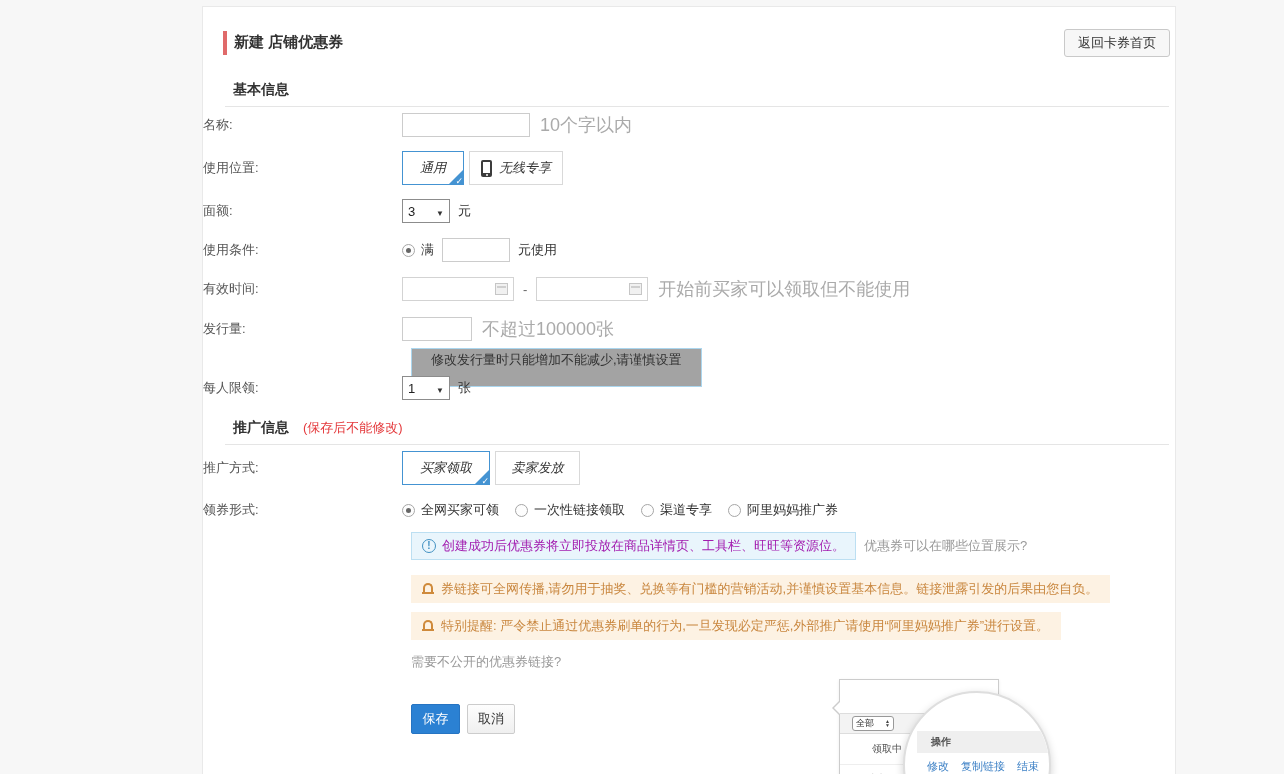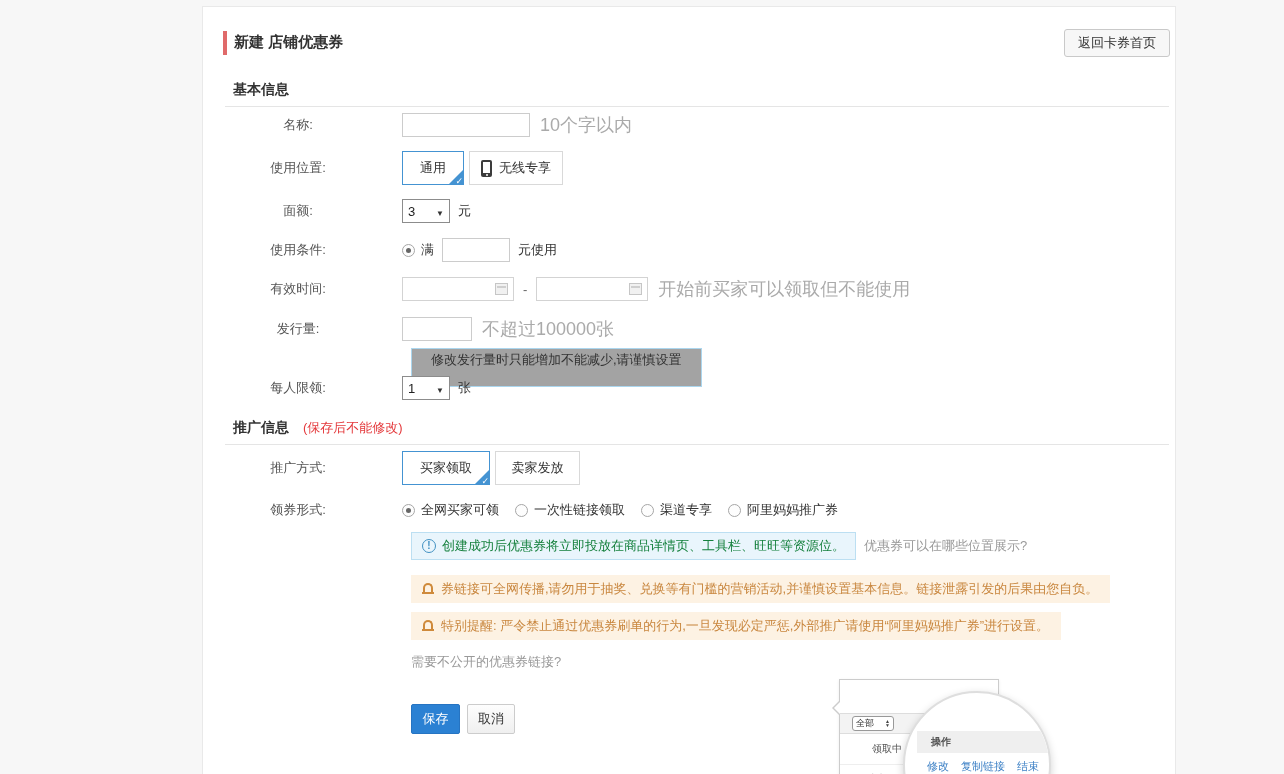--- a/index.html
+++ b/index.html
@@ -16,32 +16,32 @@
   .btn-back { position:absolute; right:5px; top:0px; height:28px; padding:0 13px;
               background:#f7f7f7; border:1px solid #c9c9c9; border-radius:3px;
               font-size:13px; color:#333; cursor:pointer; font-family:inherit; }
 
   .section-title { position:absolute; left:30px; font-size:14px; font-weight:bold; color:#333; }
   .divider { position:absolute; left:22px; right:6px; height:1px; background:#e5e5e5; }
   .red-note { font-size:13px; color:#e4393c; font-weight:normal; margin-left:14px; }
 
   
   .row { position:absolute; left:0; display:flex; align-items:center; }
-  .lab { width:199px; padding-right:9px; text-align:center; font-size:13px; color:#555; flex:none; }
+  .lab { width:199px; padding-right:9px; text-align:left; font-size:13px; color:#555; flex:none; }
   .hint { font-size:18px; color:#aaa; margin-left:10px; white-space:nowrap; }
   .unit { font-size:13px; color:#333; margin-left:8px; }
 
   .inp { height:24px; border:1px solid #ccc; background:#fff; font-size:13px; padding:0 6px; font-family:inherit; }
 
   .sel { height:24px; width:48px; border:1px solid #8c8c8c; background:#fff; display:flex;
          align-items:center; justify-content:space-between; padding:0 5px; font-size:13px; color:#222; cursor:pointer; }
   .sel-arr::before { content:"▼"; font-size:8px; color:#333; }
 
   .opt { height:34px; border:1px solid #d9d9d9; background:#fff; display:flex; align-items:center;
-         justify-content:center; font-size:13px; color:#333; position:relative; cursor:pointer; }
+         justify-content:center; font-size:13px; color:#333; position:relative; cursor:pointer;font-style:italic; }
   .opt.on { border-color:#4493d2; }
   .corner { position:absolute; right:-1px; bottom:-1px; width:16px; height:16px; overflow:hidden; }
   .corner::before { content:""; position:absolute; right:0; bottom:0;
                     border-left:16px solid transparent; border-bottom:16px solid #4493d2; }
   .corner::after { content:"✓"; position:absolute; right:1px; bottom:-1px; font-size:9px; color:#fff; z-index:1; }
 
   .phone { width:11px; height:17px; background:#3c3c3c; border-radius:2px; position:relative; margin-right:7px; flex:none; }
   .phone::before { content:""; position:absolute; left:2px; right:2px; top:2px; bottom:4px; background:#fff; }
   .phone::after { content:""; position:absolute; left:50%; bottom:1px; width:2px; height:2px; margin-left:-1px; background:#fff; border-radius:50%; }
 
@@ -53,21 +53,21 @@
   .date { width:112px; height:24px; border:1px solid #d3d3d3; display:flex; align-items:center;
           justify-content:flex-end; padding:0 5px; background:#fff; cursor:text; }
   .cal { width:13px; height:12px; border:1px solid #c6c6c6; background:#f1f1f1; position:relative; }
   .cal::before { content:""; position:absolute; top:2px; left:1px; right:1px; height:2px; background:#cfcfcf; }
   .dash { margin:0 9px; color:#666; font-size:13px; }
 
   .note-box { position:absolute; left:208px; height:39px; line-height:21px; background:#a3a3a3;
               border:1px solid #abd6ee; padding:0 19px; font-size:13px; color:#333; white-space:nowrap; }
 
   .tipbox { display:inline-flex; align-items:center; height:28px; background:#e9f5fc; border:1px solid #bcdff2;
-            padding:0 10px; color:#15803d; font-size:13px; white-space:nowrap;justify-content:center; }
+            padding:0 10px; color:#a21caf; font-size:13px; white-space:nowrap;justify-content:center; }
   .info-i { width:14px; height:14px; border-radius:50%; border:1px solid #4291c2; color:#4291c2;
             font-size:10px; line-height:12px; text-align:center; margin-right:6px; font-weight:bold; flex:none; }
   .info-i::before { content:"!"; }
   .q-link { font-size:13px; color:#999; margin-left:8px; cursor:pointer; white-space:nowrap; }
 
   .warnbox { display:inline-flex; align-items:center; height:28px; background:#fdf2e3; padding:0 12px;
              color:#c9873f; font-size:13px; white-space:nowrap; }
   .bell { width:10px; height:9px; border:2px solid #cf8a3b; border-bottom:none; border-radius:5px 5px 0 0;
           position:relative; margin:-3px 8px 0 0; flex:none; }
   .bell::after { content:""; position:absolute; left:-3px; right:-3px; bottom:-2px; height:2px; background:#cf8a3b; }

